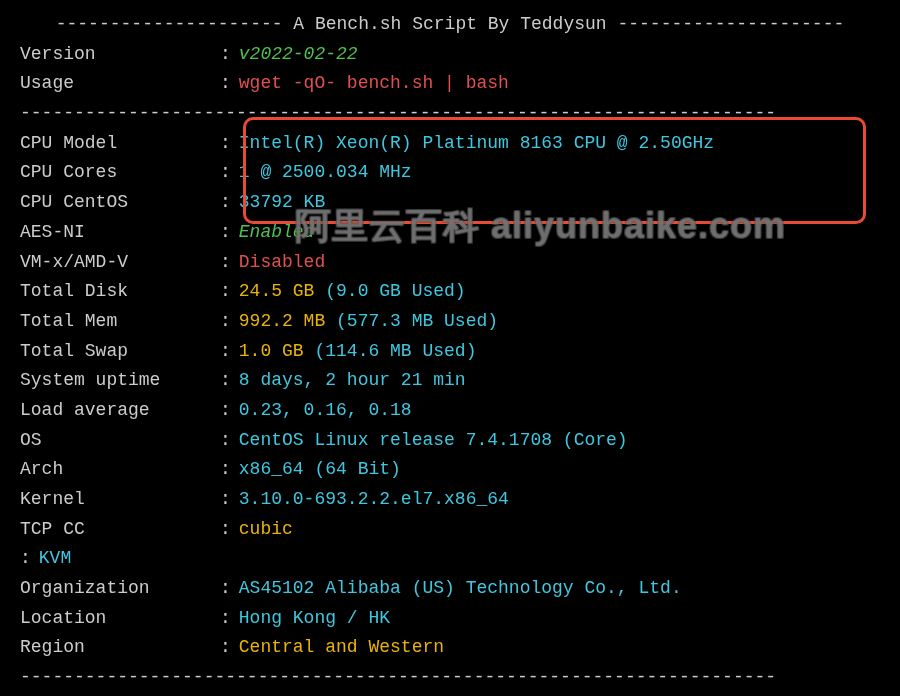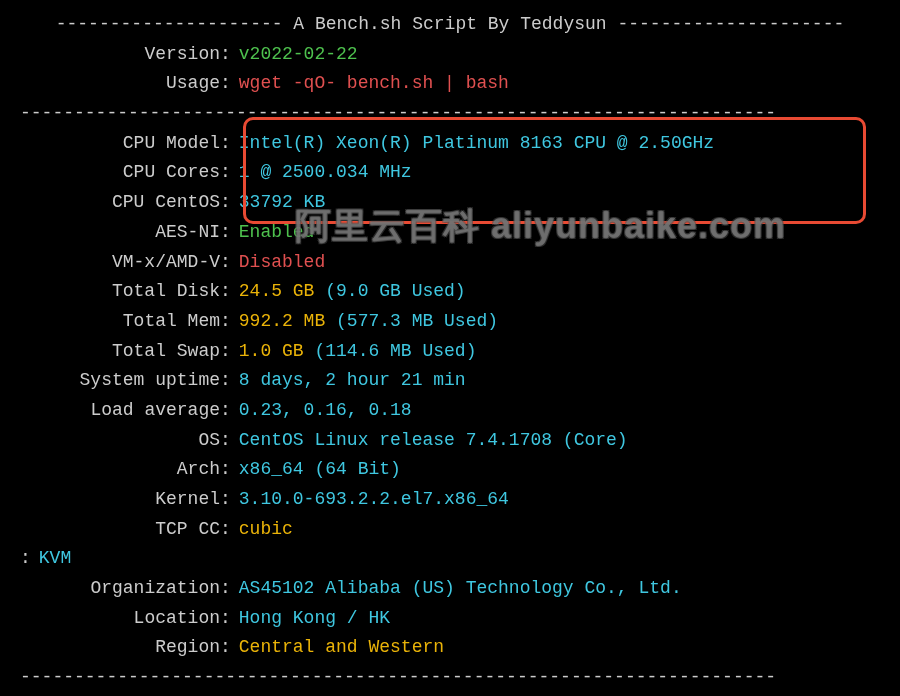--- a/index.html
+++ b/index.html
@@ -9,24 +9,24 @@
       font-size: 18px;
       line-height: 1.65;
       color: #ccc;
       padding: 10px 20px;
       width: 900px;
       height: 696px;
       overflow: hidden;
       position: relative;
     }
     .line { white-space: nowrap; display: flex; }
-    .label { display: inline-block; width: 200px; color: #ccc; text-align: right; }
+    .label { display: inline-block; width: 200px; color: #ccc; }
     .colon { color: #ccc; margin-right: 8px; }
     .c-white { color: #ccc; }
-    .c-green { color: #4ec14e; }
+    .c-green { color: #4ec14e; font-style: italic; }
     .c-red { color: #e05050; }
     .c-cyan { color: #3fc7e0; }
     .c-yellow { color: #eab308; }
     .divider { color: #ccc; letter-spacing: 0px; }
     .header-line { color: #ccc; text-align: center; white-space: pre; }
     .highlight-box {
       position: absolute;
       border: 3px solid #e84a33;
       border-radius: 10px;
       left: 243px;

